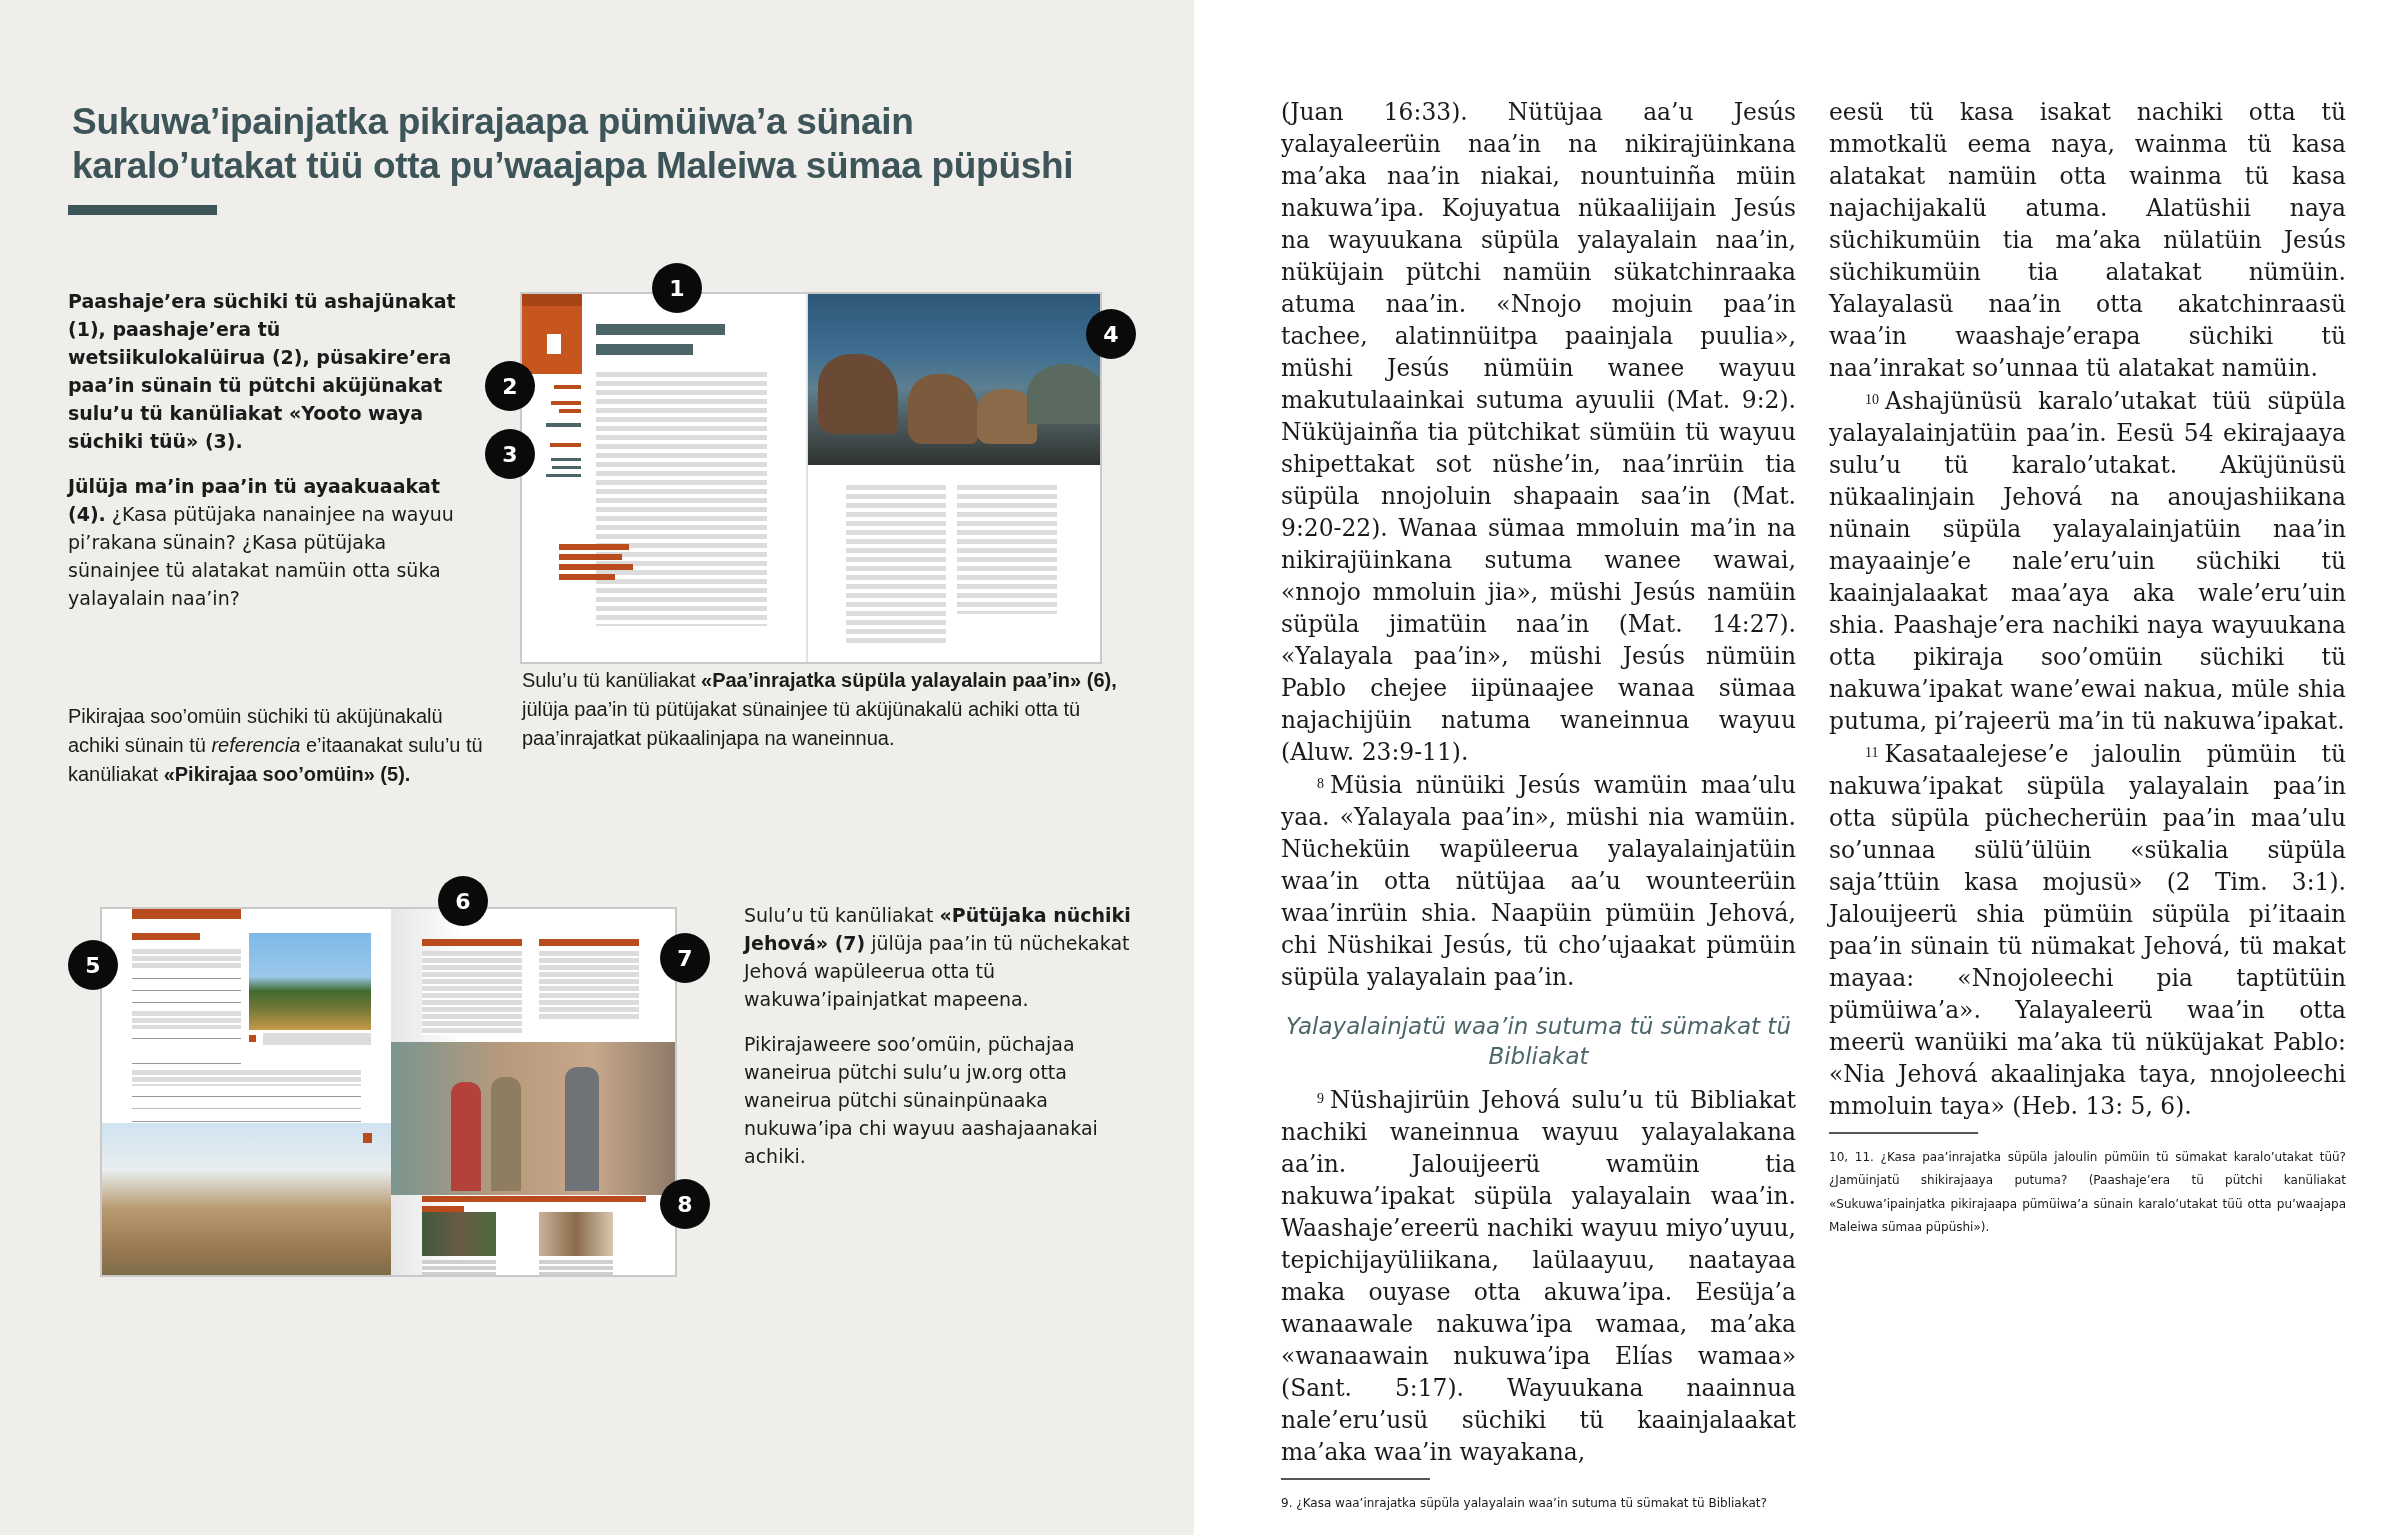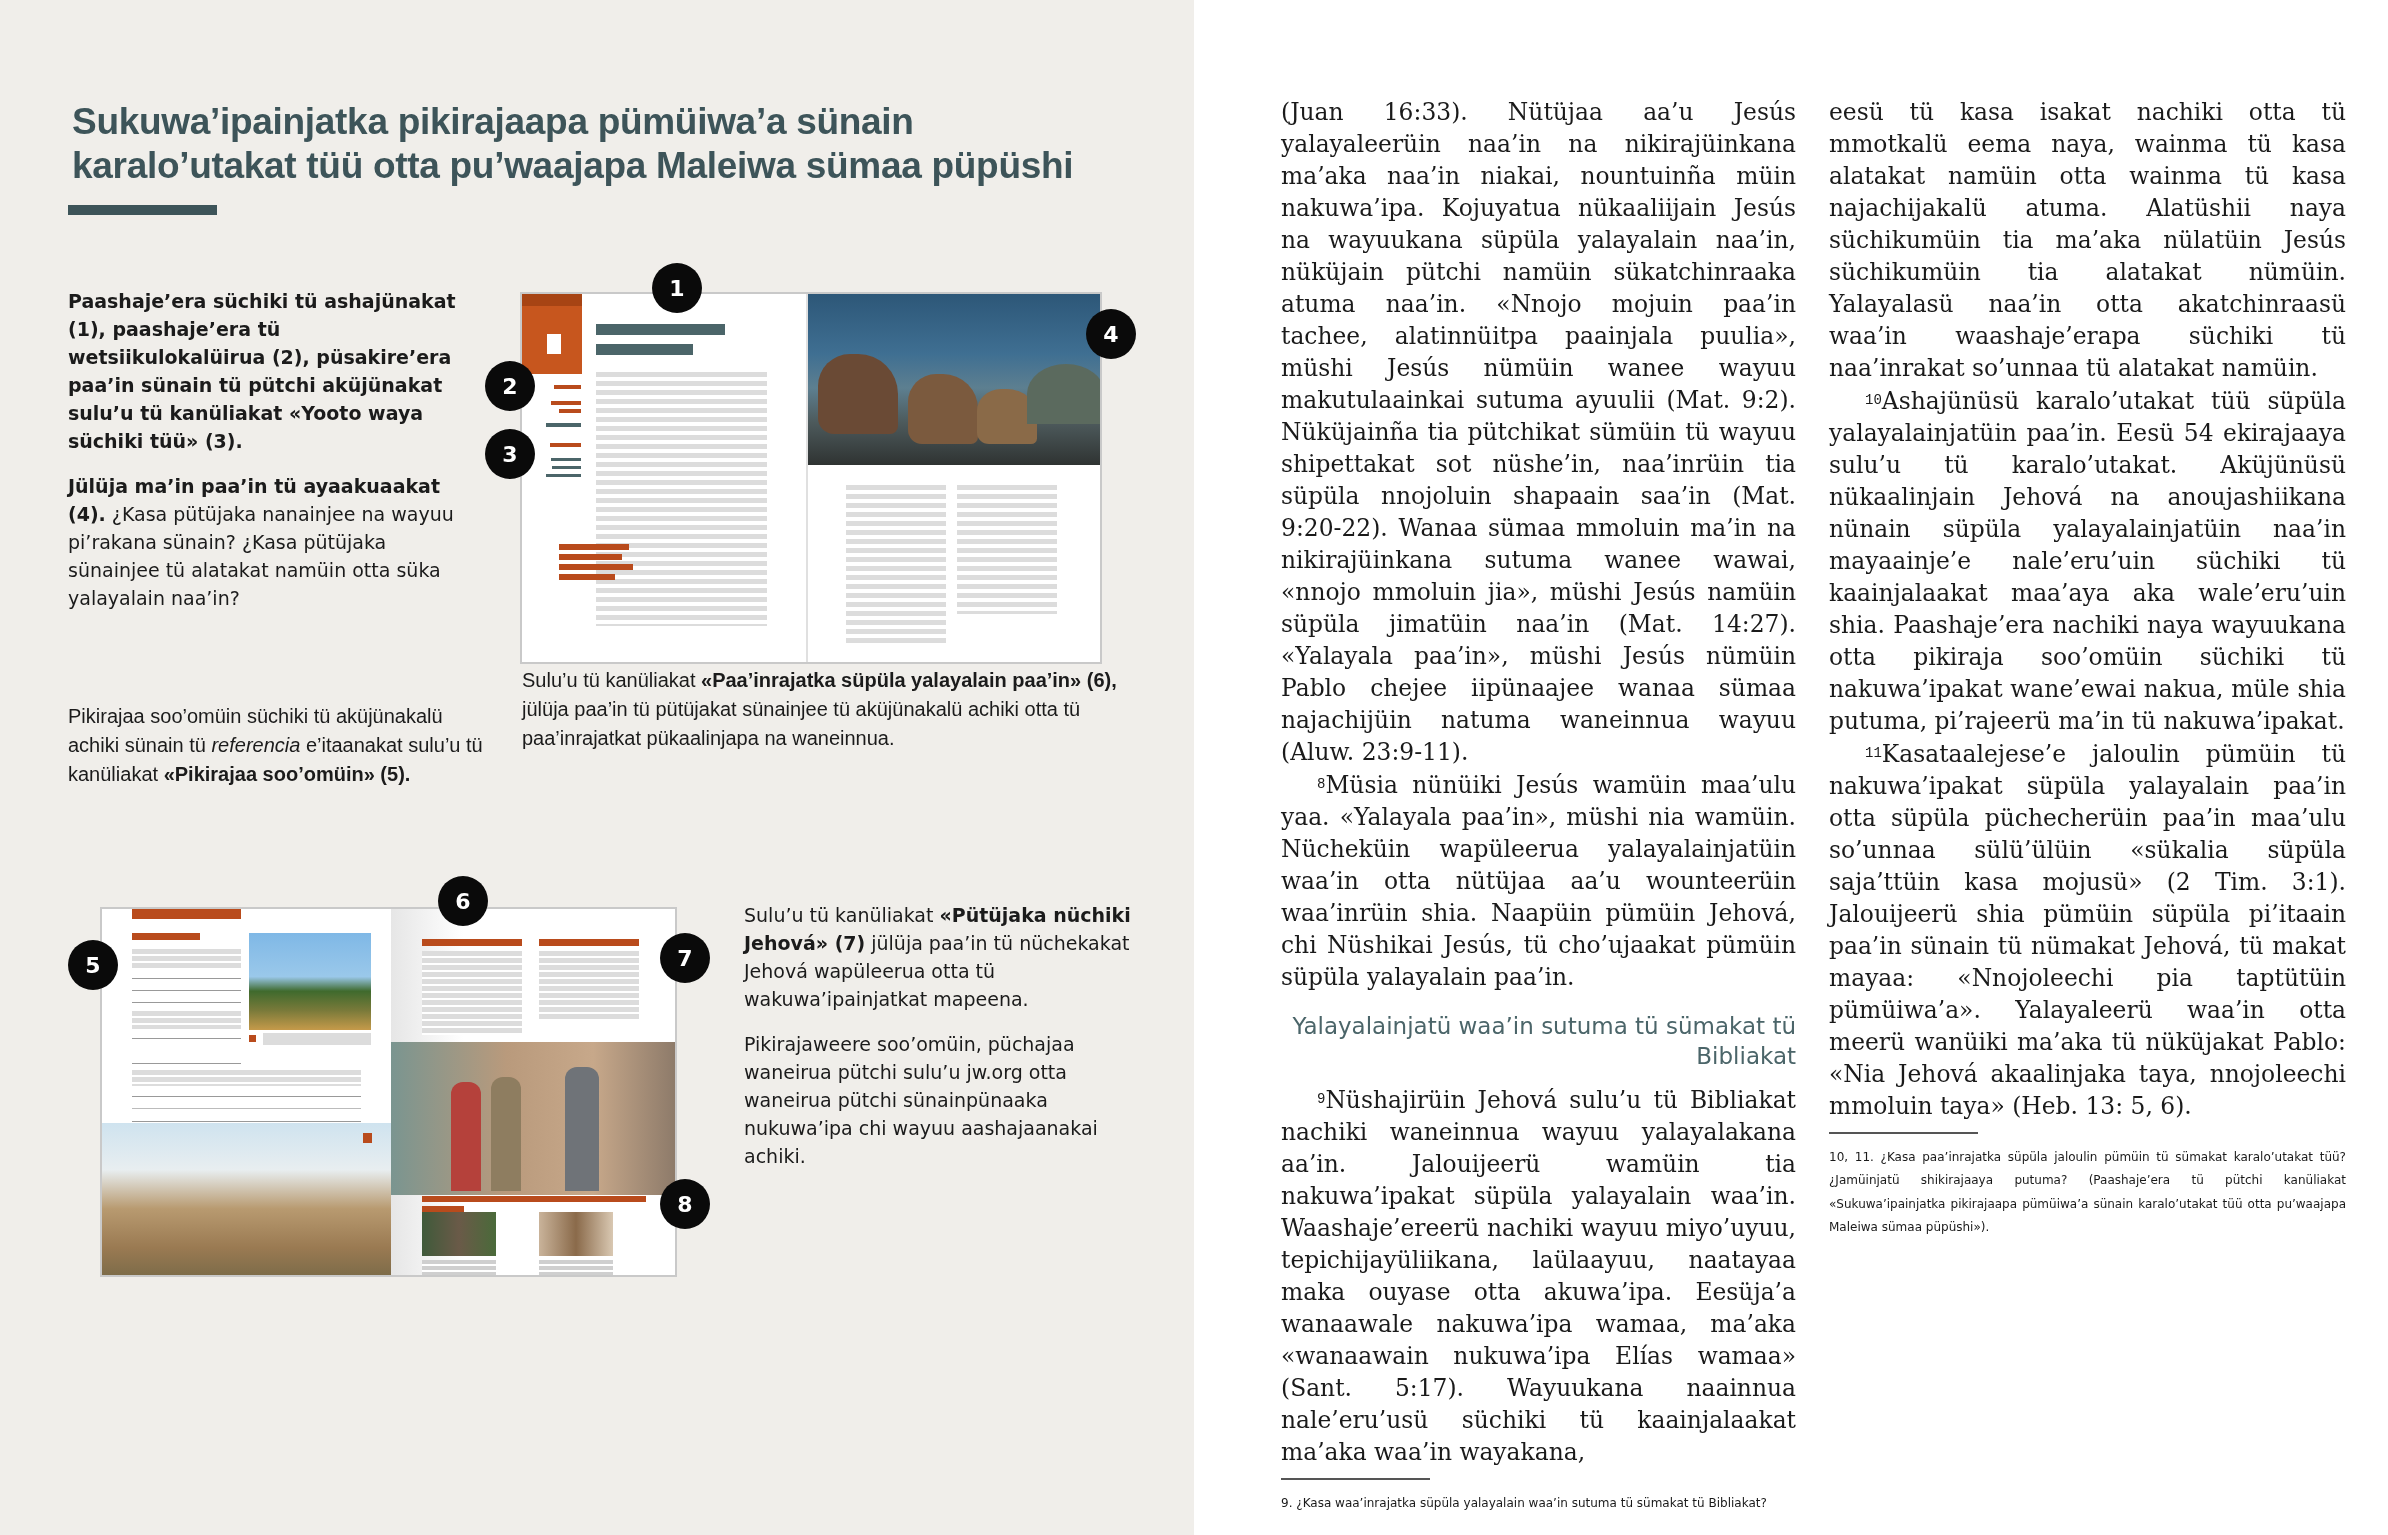--- a/index.html
+++ b/index.html
@@ -13,22 +13,22 @@
   .narrow { font-family:"Liberation Sans", sans-serif; font-size:20px; line-height:29px; }
 
   .spread { position:absolute; background:#ffffff; border:2px solid #c9c9c9; box-sizing:border-box; overflow:hidden; }
   .rust { position:absolute; background:#b94b1c; }
   .slate { position:absolute; background:#4b6569; }
   .badge { position:absolute; width:50px; height:50px; border-radius:50%; background:#0a0a0a; color:#fff; font-family:"DejaVu Sans", sans-serif; font-weight:bold; font-size:22px; display:flex; align-items:center; justify-content:center; }
 
   .col { position:absolute; top:96px; width:517px; font-family:"DejaVu Serif", serif; font-size:23.4px; line-height:32px; color:#1a1a1a; text-align:justify; hyphens:auto; }
   .col p { margin:0; }
   .col .indent { text-indent:36px; }
-  .col sup { font-family:Liberation Mono, monospace; font-size:14px; vertical-align:5px; }
-  .subhead { font-family:"DejaVu Sans", sans-serif; font-size:23px; line-height:30px; color:#4b6569; margin:18px 0 12px 0 !important; text-align:right; }
+  .col sup { font-family:Liberation Serif, serif; font-size:14px; vertical-align:5px; margin-right:6px; }
+  .subhead { font-family:"DejaVu Sans", sans-serif; font-size:23px; line-height:30px; color:#4b6569; margin:18px 0 12px 0 !important; text-align:center;font-style:italic; }
   .fn-rule { width:149px; height:2px; background:#555; margin:10px 0 12px 0; }
   .footnote { font-family:"DejaVu Sans", sans-serif; font-size:12px; line-height:23.4px; color:#1a1a1a; text-align:justify; }
 </style>
 </head>
 <body>
 
 <div class="left-panel"></div>
 
 <h1 class="title" style="margin:4px;">Sukuwa’ipainjatka pikirajaapa pümüiwa’a sünain karalo’utakat tüü otta pu’waajapa Maleiwa sümaa püpüshi</h1>
 <div class="title-rule"></div>

